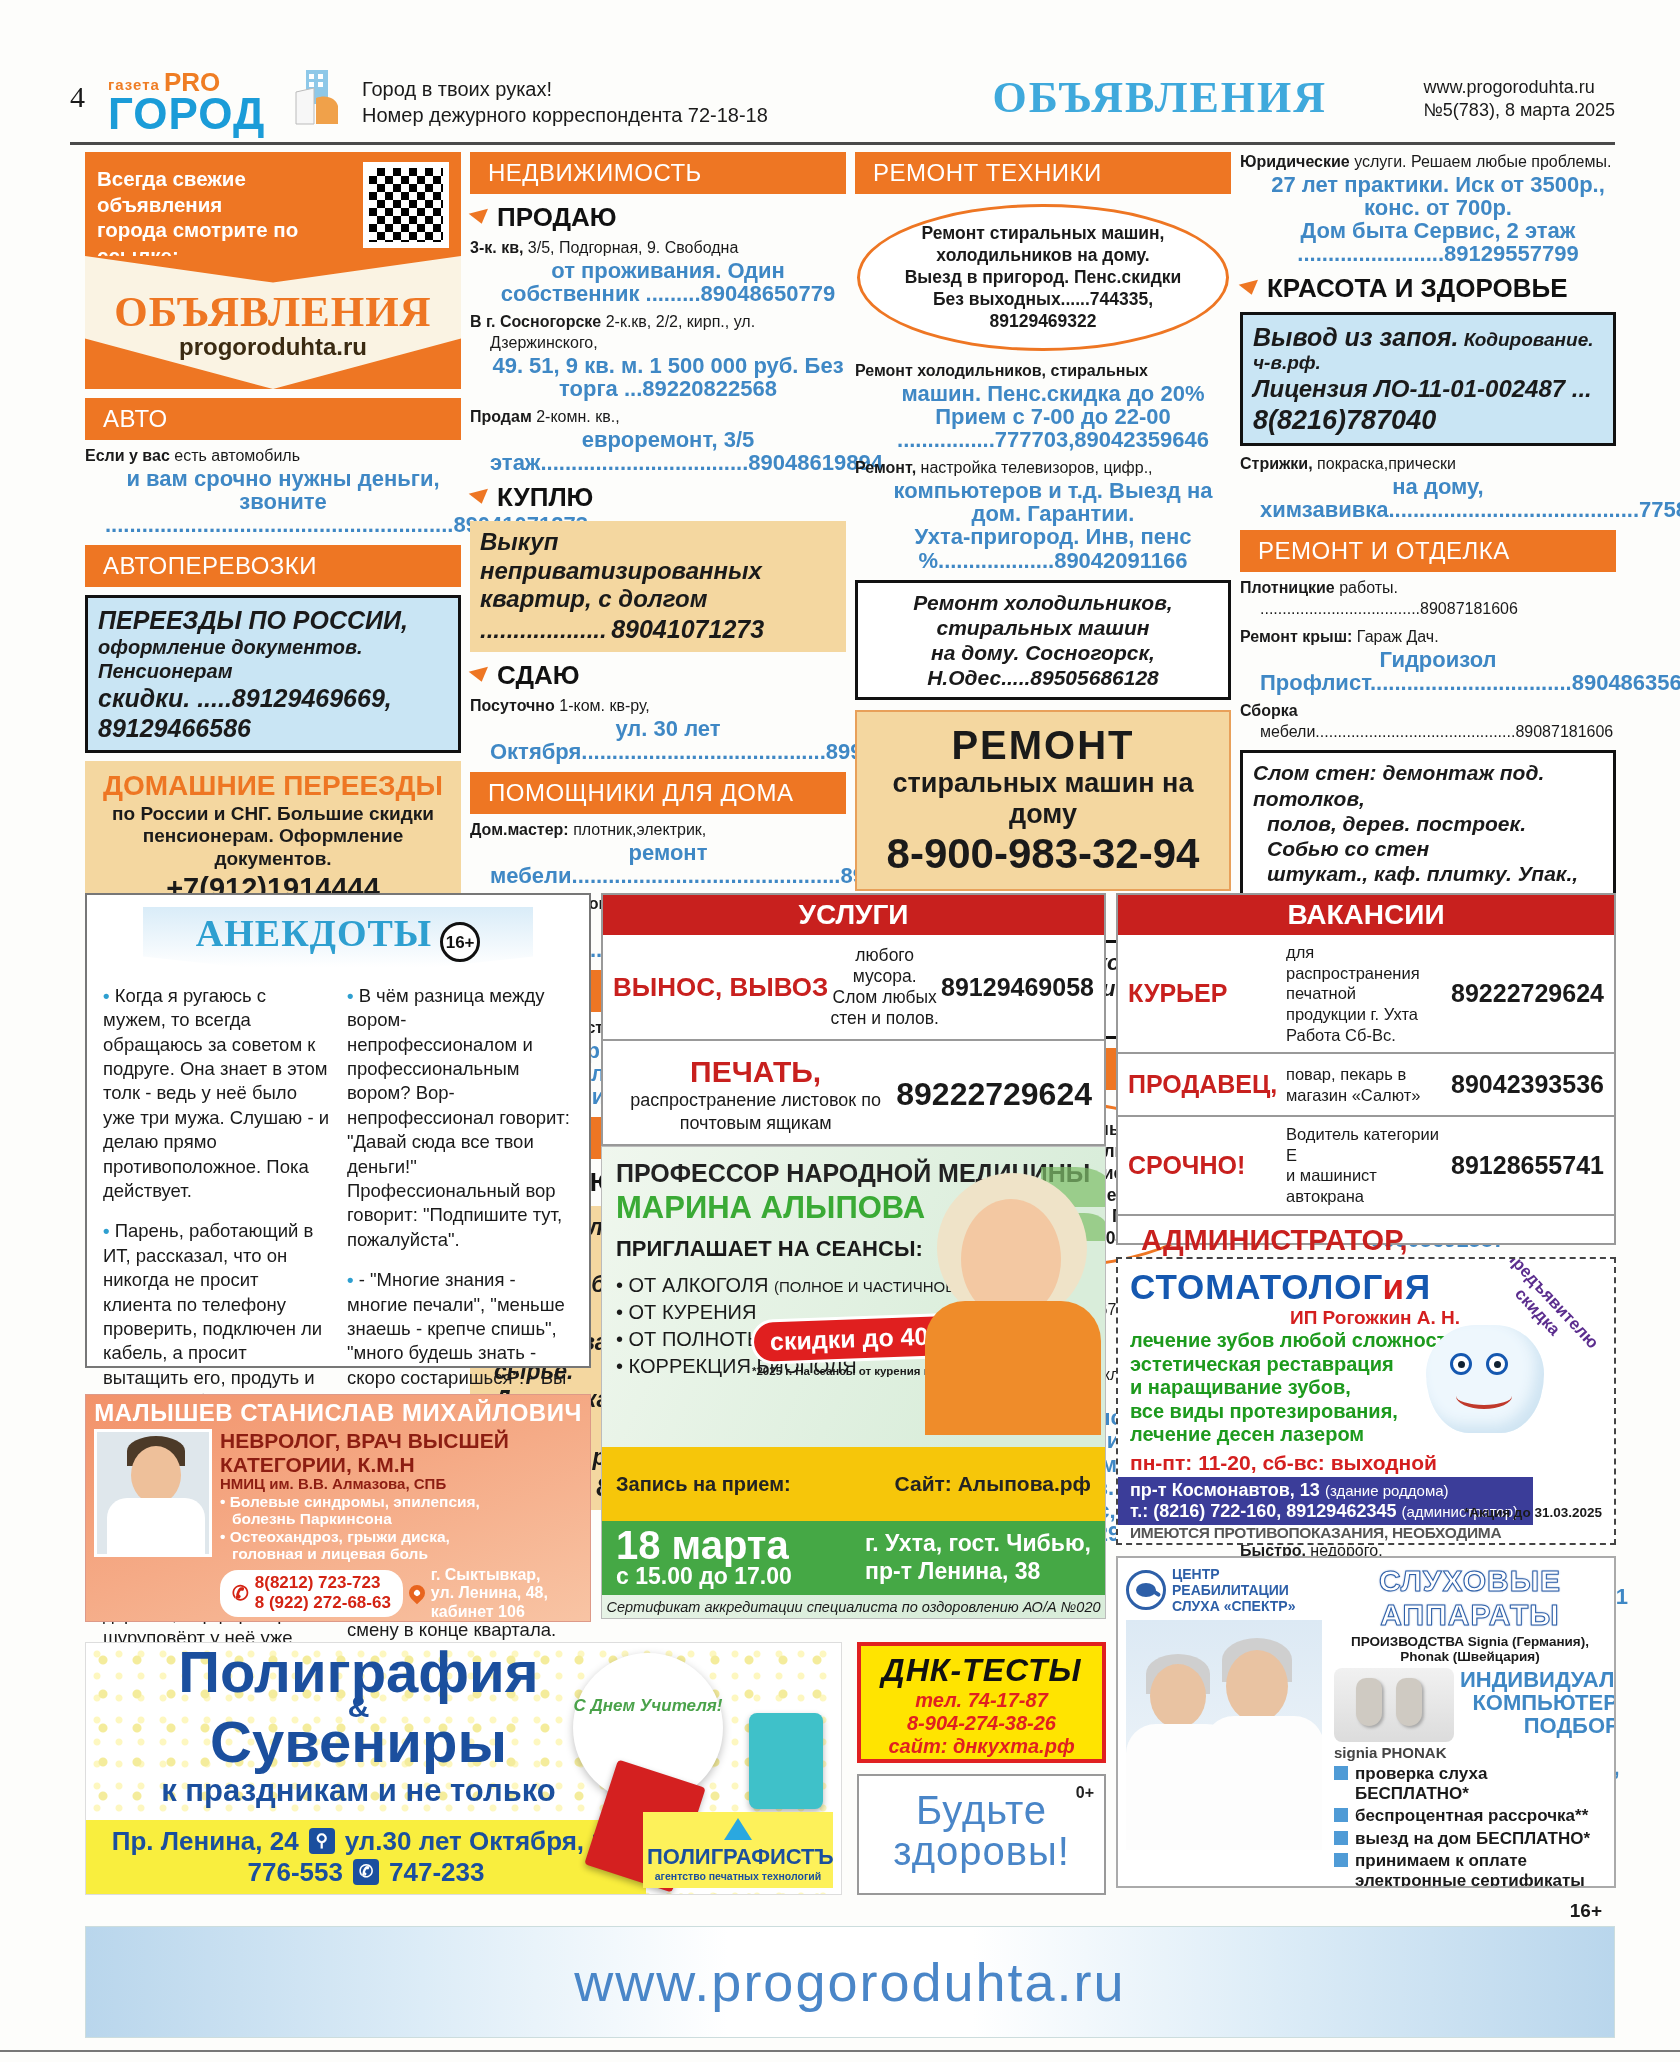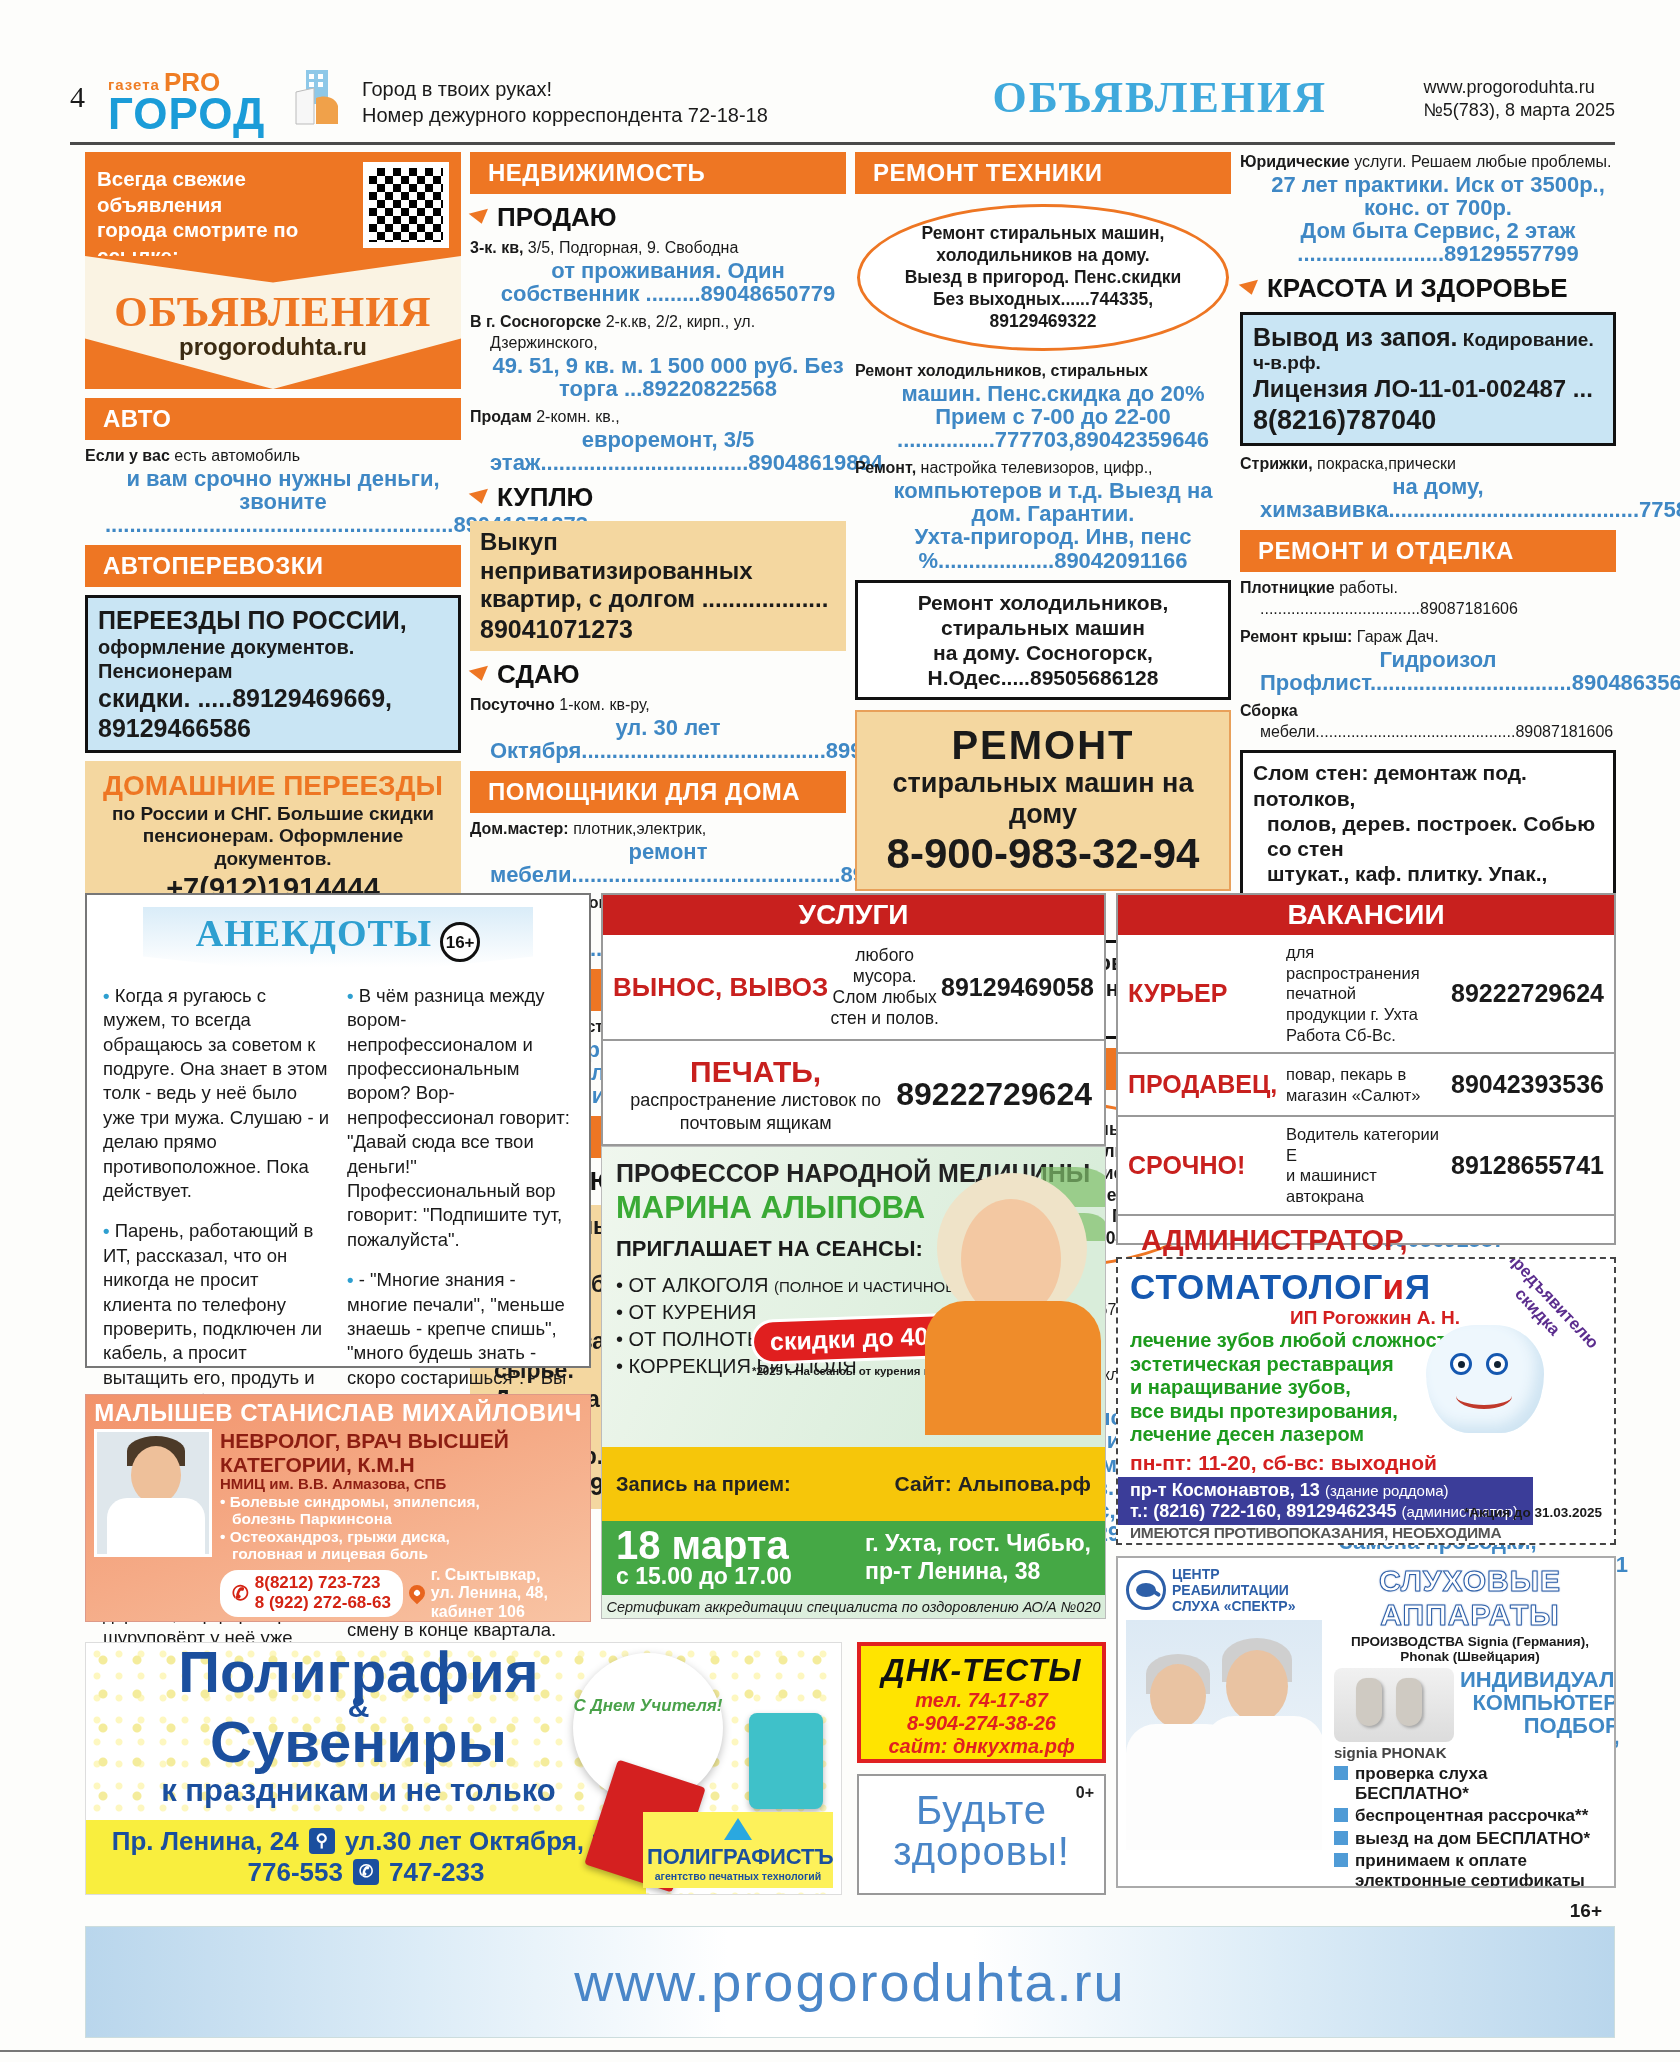--- a/index.html
+++ b/index.html
@@ -17,30 +17,30 @@
   .bld-ico { position:absolute; left:222px; top:2px; }
   .tagline { position:absolute; left:292px; top:10px; font-size:20px; line-height:1.3; }
   .obyav { position:absolute; right:288px; top:6px; font-family:"Liberation Serif", serif; font-weight:bold; font-size:44px; color:#3fa9dc; letter-spacing:2px; }
   .issue { position:absolute; right:0; top:10px; font-size:18px; line-height:1.3; }
   .hdr-rule { position:absolute; left:70px; top:142px; width:1545px; border-top:3px solid #4a4a4a; }
 
   
   .col { position:absolute; top:152px; width:376px; }
   .c1 { left:85px; } .c2 { left:470px; } .c3 { left:855px; } .c4 { left:1240px; }
 
-  .sec-h { background:#ee7623; color:#fff; font-weight:700; font-size:24px; padding:7px 0 7px 18px; margin:9px 0 6px; letter-spacing:.5px; }
+  .sec-h { background:#ee7623; color:#fff; font-weight:400; font-size:24px; padding:7px 0 7px 18px; margin:9px 0 6px; letter-spacing:.5px; }
   .sub-h { font-weight:800; font-size:26px; margin:8px 0 4px; color:#111; display:flex; align-items:center; }
   .tri { width:0; height:0; border-left:10px solid transparent; border-right:10px solid transparent; border-top:13px solid #ee7623; margin-right:7px; transform:rotate(-15deg); }
   .ad { font-size:16px; line-height:1.3; margin:5px 0 7px; }
   .ad .ln { padding-left:20px; text-indent:-20px; }
   .ad .ln.ind { padding-left:20px; text-indent:0; }
   .ad b.ld { font-weight:800; }
   .ad .b { font-weight:800; }
 
-  .bx { border:3px solid #111; padding:7px 10px; margin:8px 0; font-weight:bold; line-height:1.2; }
+  .bx { border:3px solid #111; padding:7px 10px; margin:8px 0; font-weight:bold; line-height:1.2;font-style:italic; }
   .bx-blue { background:#c9e5f4; }
   .bx-tan  { background:#f4d7a0; border:none; }
   .bx-wht  { background:#fff; }
   .bx .t  { font-size:25px; font-weight:800; }
   .bx .l  { font-size:20px; }
   .bx .p  { font-size:25px; font-weight:800; }
   .bx .ph { font-size:25px; font-weight:800; }
 
   .oval { border:3px solid #ee7623; border-radius:50%; padding:16px 20px; margin:10px 2px; text-align:center; font-weight:bold; font-size:17.5px; line-height:1.25; background:#fff; }
 

